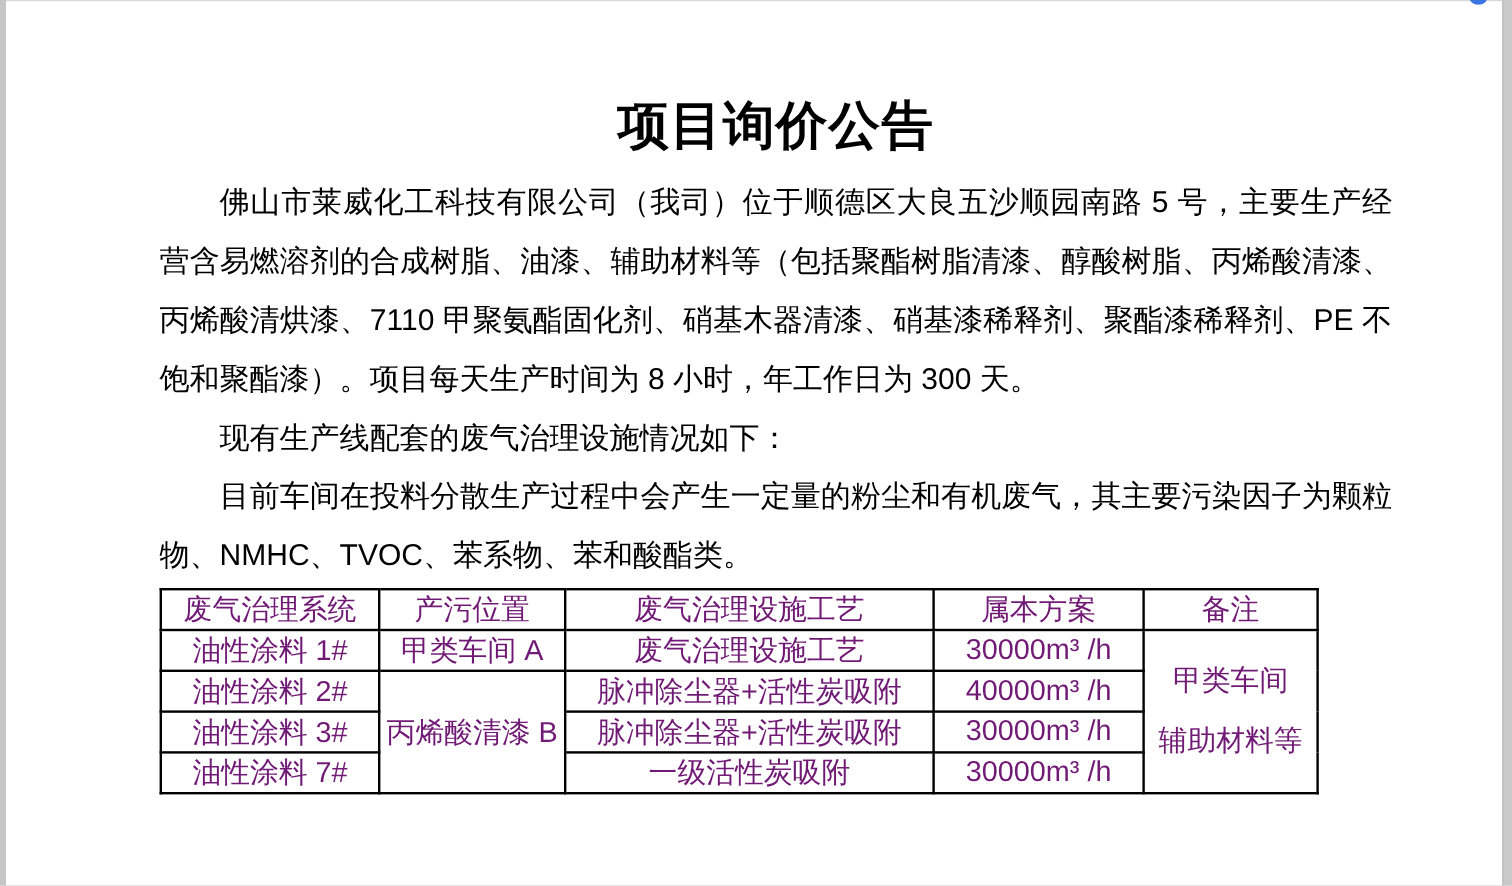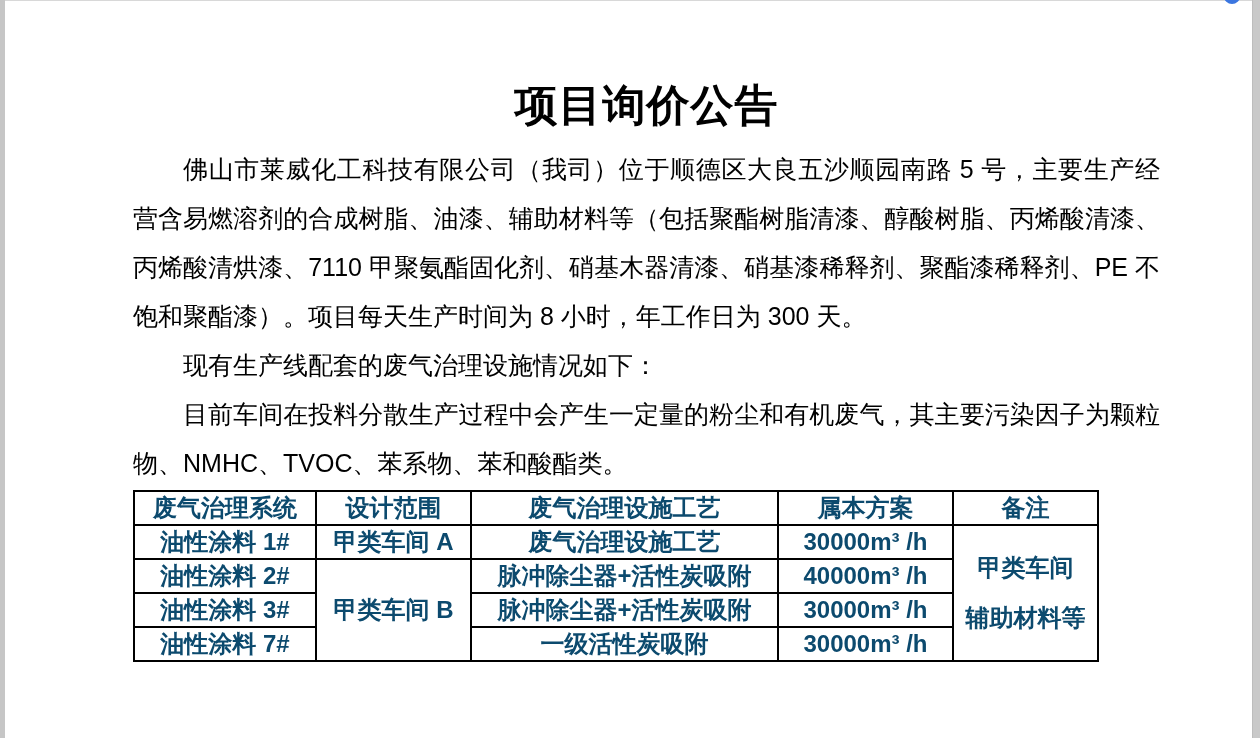--- a/index.html
+++ b/index.html
@@ -57,22 +57,22 @@
     table-layout: fixed;
     width: 964px;
     margin-top: 2px;
   }
   table.facility th, table.facility td {
     border: 2px solid #000;
     height: 32px;
     text-align: center;
     vertical-align: middle;
     font-size: 24px;
-    font-weight: bold;
-    color: #0c4a6e;
+    font-weight: normal;
+    color: #701a75;
     padding: 0 2px;
     overflow: hidden;
   }
   .remark-line { line-height: 50px; }
 </style>
 </head>
 <body>
 
 <div class="left-gutter"></div>
 
@@ -93,38 +93,38 @@
       <colgroup>
         <col style="width:182px">
         <col style="width:155px">
         <col style="width:307px">
         <col style="width:175px">
         <col style="width:145px">
       </colgroup>
       <tbody>
           <tr>
         <th>废气治理系统</th>
-        <th>设计范围</th>
+        <th>产污位置</th>
         <th>废气治理设施工艺</th>
         <th>属本方案</th>
         <th>备注</th>
       </tr>
       <tr>
         <td>油性涂料 1#</td>
         <td>甲类车间 A</td>
         <td>废气治理设施工艺</td>
         <td>30000m³ /h</td>
         <td rowspan="4">
           <div class="remark-line">甲类车间</div>
           <div class="remark-line">辅助材料等</div>
         </td>
       </tr>
       <tr>
         <td>油性涂料 2#</td>
-        <td rowspan="3">甲类车间 B</td>
+        <td rowspan="3">丙烯酸清漆 B</td>
         <td>脉冲除尘器+活性炭吸附</td>
         <td>40000m³ /h</td>
       </tr>
       <tr>
         <td>油性涂料 3#</td>
         <td>脉冲除尘器+活性炭吸附</td>
         <td>30000m³ /h</td>
       </tr>
       <tr>
         <td>油性涂料 7#</td>

